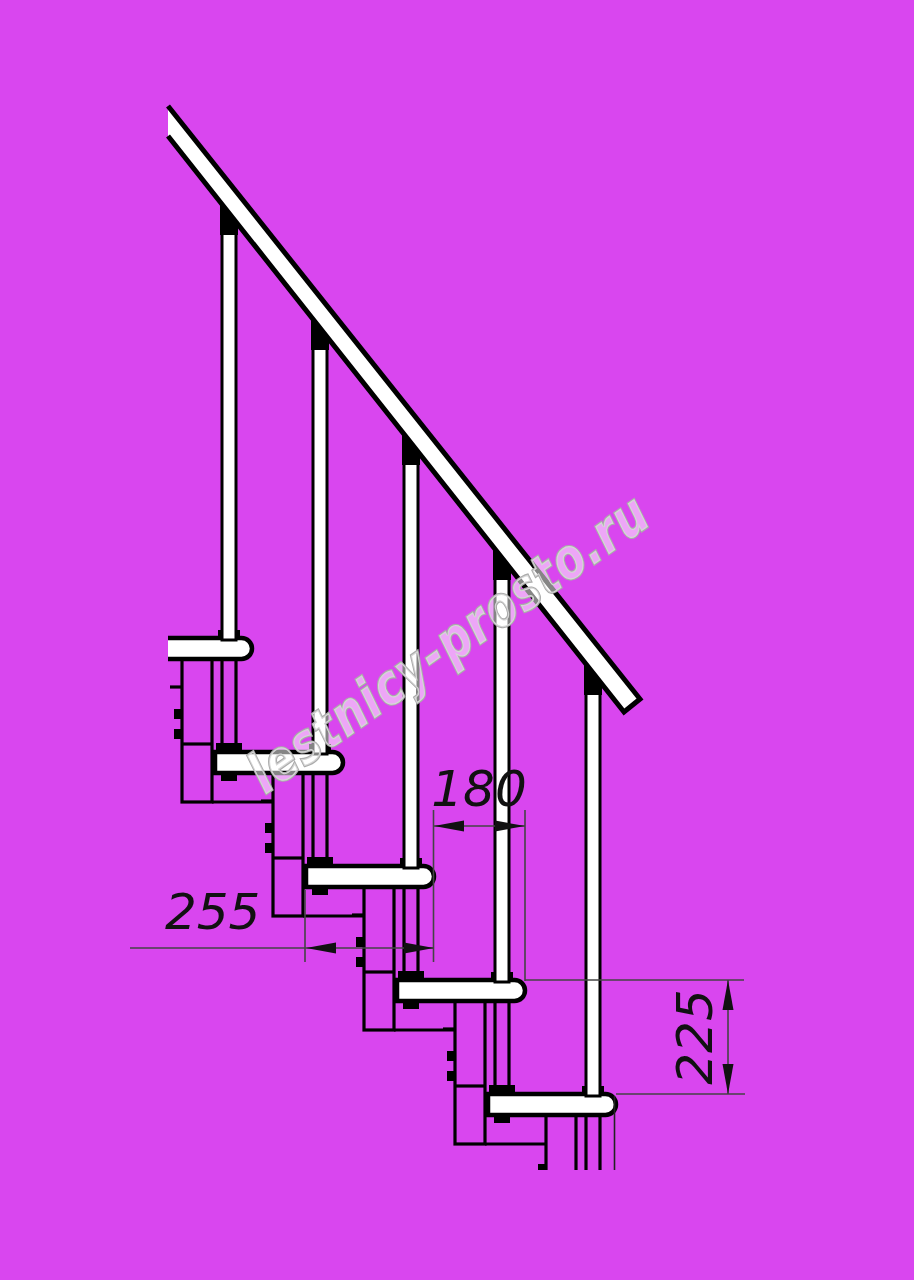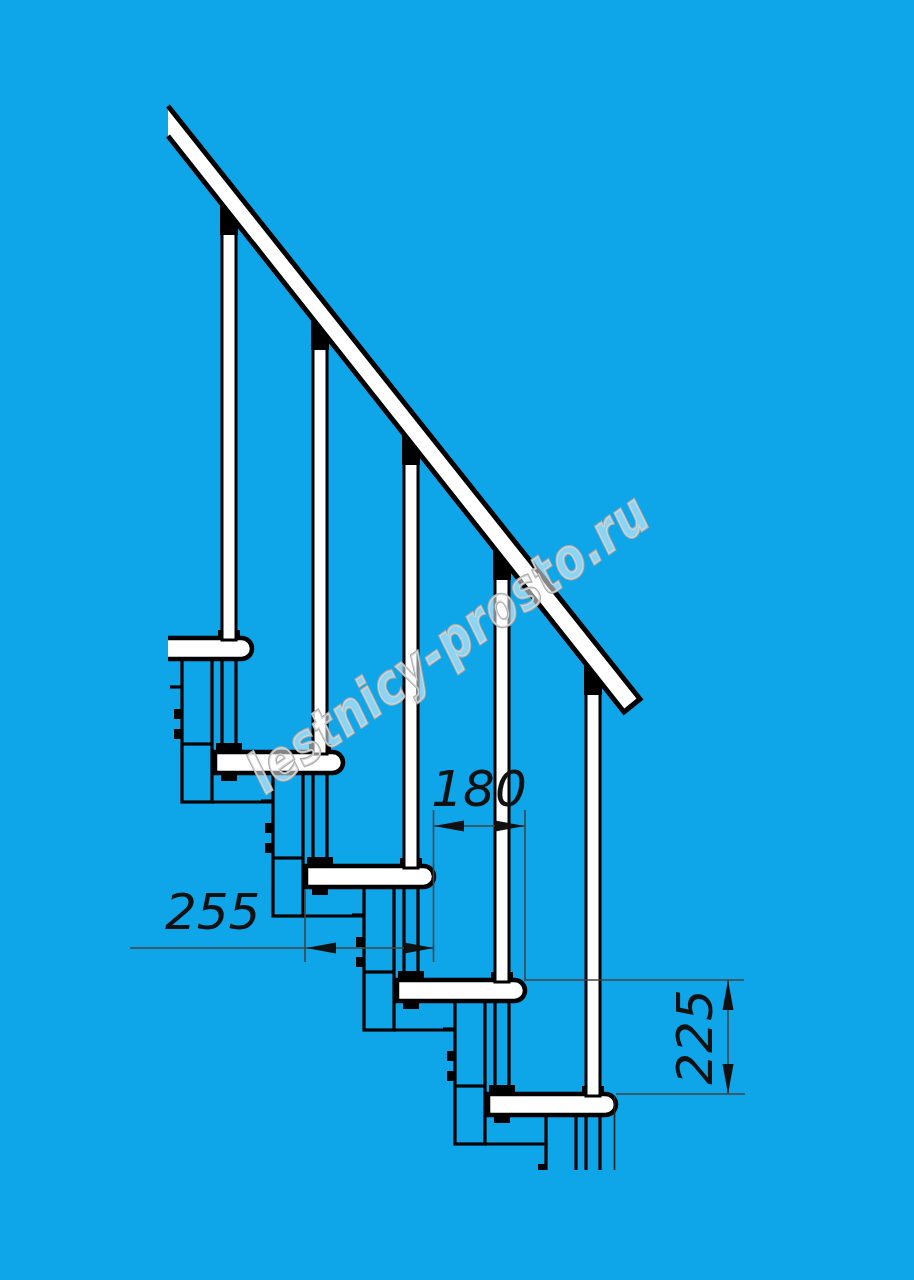--- a/index.html
+++ b/index.html
@@ -1,16 +1,16 @@
 <!DOCTYPE html>
 <html><head>
 <meta charset="utf-8">
 <style>
   html,body{margin:0;padding:0;background:#ffffff;}
-  .page{width:914px;height:1280px;position:relative;background:#0ea5e9;overflow:hidden;
+  .page{width:914px;height:1280px;position:relative;background:#d946ef;overflow:hidden;
         font-family:"DejaVu Sans", sans-serif;}
   svg{display:block}
   .struct{stroke:#000000;fill:none;stroke-width:3.2;}
   .struct-thick{stroke:#000000;fill:#ffffff;stroke-width:4.5;}
   .rail-fill{fill:#ffffff;stroke:none;}
   .rail-line{stroke:#000000;fill:none;stroke-width:5;stroke-linejoin:miter;}
   .bal{fill:#ffffff;stroke:#000000;stroke-width:3;}
   .blackfit{fill:#000000;stroke:none;}
   .dim{stroke:#444444;stroke-width:1.6;fill:none;}
   .dim-arrow{fill:#111111;stroke:none;}

